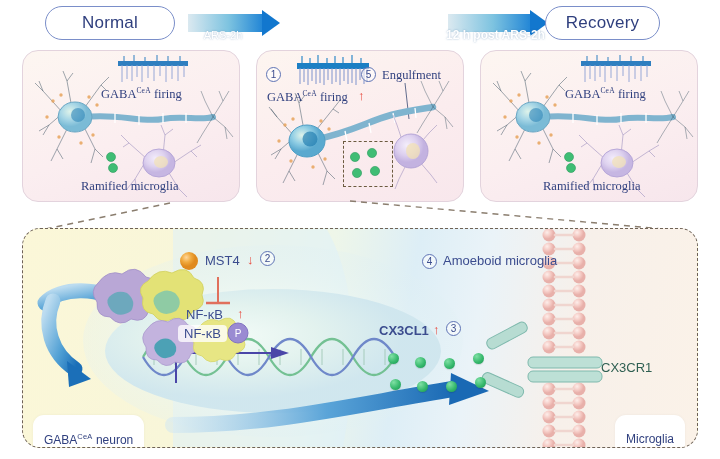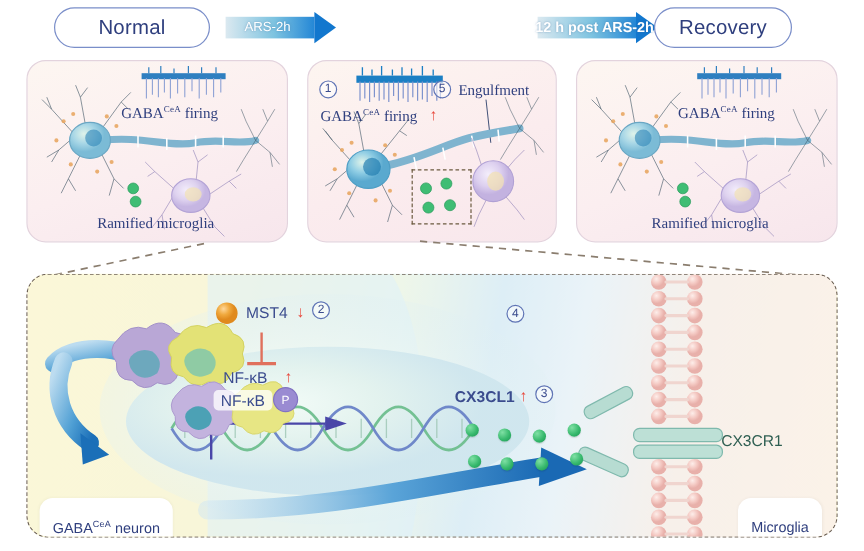--- a/index.html
+++ b/index.html
@@ -16,21 +16,21 @@
   .pill.p1{left:45px;width:130px;}
   .pill.p2{left:275px;width:175px;}
   .pill.p3{left:545px;width:115px;}
 
   .arrow{position:absolute;top:4px;height:26px;}
   .arrow .shaft{position:absolute;left:0;top:4px;height:18px;
       background:linear-gradient(90deg,#dbe9f0 0%,#7dc3e0 55%,#2487d6 100%);}
   .arrow .head{position:absolute;top:0;width:0;height:0;
       border-top:13px solid transparent;border-bottom:13px solid transparent;
       border-left:18px solid #1277ce;}
-  .arrow .alabel{position:absolute;left:0;top:5px;width:100%;text-align:center;
+  .arrow .alabel{position:absolute;left:0;top:17px;width:100%;text-align:center;
       color:#ffffff;font-size:11px;line-height:16px;white-space:nowrap;
       text-shadow:0 0 2px rgba(60,110,160,.55);}
   .arrow.a1{left:188px;width:92px;}
   .arrow.a1 .shaft{width:74px;}
   .arrow.a1 .head{left:74px;}
   .arrow.a1 .alabel{left:-4px;width:78px;}
   .arrow.a2{left:448px;width:100px;}
   .arrow.a2 .shaft{width:82px;}
   .arrow.a2 .head{left:82px;}
   .arrow.a2 .alabel{left:-2px;width:86px;font-size:12px;font-weight:bold;}
@@ -623,20 +623,21 @@
       <span>CX3CL1</span>
     </div>
     <div class="upred" style="left:410px;top:94px;">↑</div>
     <div class="numcirc" style="left:423px;top:92px;">
       <span>3</span>
     </div>
 
     <div class="numcirc" style="left:399px;top:25px;">
       <span>4</span>
     </div>
+    <div class="protlabel" style="left:420px;top:24px;">Amoeboid microglia</div>
 
     <div class="protlabel" style="left:578px;top:131px;color:#2f5f52;">CX3CR1</div>
 
     <div class="lbl" style="left:10px;top:186px;">
       <span>GABA</span><span class="sup">CeA</span><span> neuron</span>
     </div>
 
     <div class="lbl" style="left:592px;top:186px;">Microglia</div>
   </div>
 

